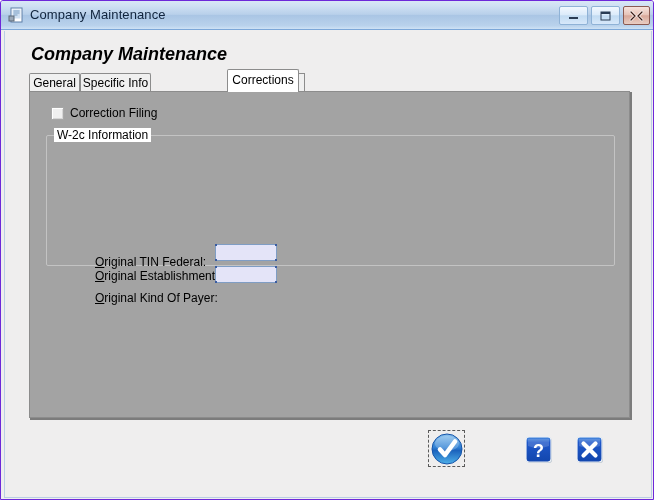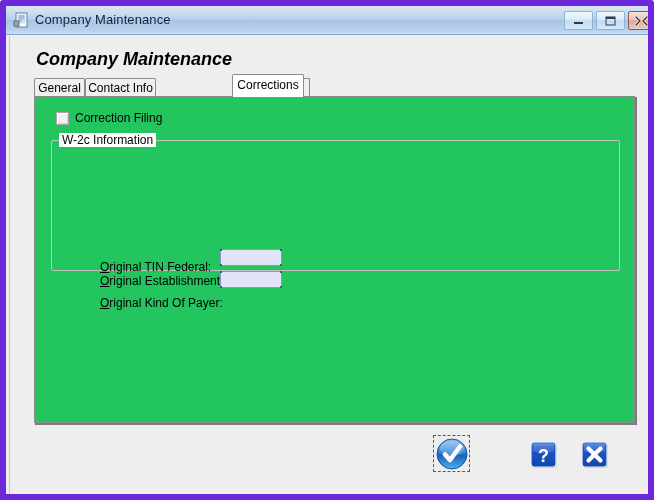--- a/index.html
+++ b/index.html
@@ -15,21 +15,21 @@
   }
 
   
   #window {
     position: absolute;
     left: 0; top: 0;
     width: 654px;
     height: 500px;
     box-sizing: border-box;
     background: #efeeee;
-    border: 6px solid #6d28d9;
+    border: 1px solid #6d28d9;
     border-radius: 3px 3px 0 0;
     overflow: hidden;
   }
   #window-inner-edge {
     position: absolute;
     left: 3px; top: 30px;
     width: 648px; height: 467px;
     box-sizing: border-box;
     border-left: 1px solid #b9cee4;
     border-right: 1px solid #b9cee4;
@@ -140,21 +140,21 @@
     background: #f0f0f0;
   }
 
   
   #panel {
     position: absolute;
     left: 28px; top: 90px;
     width: 601px;
     height: 327px;
     box-sizing: border-box;
-    background: #22c55e;
+    background: #a3a3a3;
     border: 1px solid #8c8c8c;
   }
   #panel-shadow-b {
     position: absolute;
     left: 29px; top: 417px;
     width: 601px; height: 2px;
     background: #7c7c7c;
   }
   #panel-shadow-r {
     position: absolute;
@@ -334,21 +334,21 @@
       </svg>
     </div>
   </div>
 
   <div id="window-inner-edge"></div>
 
   <div id="form-title">Company Maintenance</div>
 
   <div id="tabstrip">
     <div class="tab inactive" id="tab-general">General</div>
-    <div class="tab inactive" id="tab-contact-info">Contact Info</div>
+    <div class="tab inactive" id="tab-contact-info">Specific Info</div>
     <div class="tab active" id="tab-corrections">Corrections</div>
     <div id="tab-filler"></div>
   </div>
 
   <div id="panel-shadow-r"></div>
   <div id="panel-shadow-b"></div>
 
   <div id="panel">
 
     <div id="correction-filing-row">

